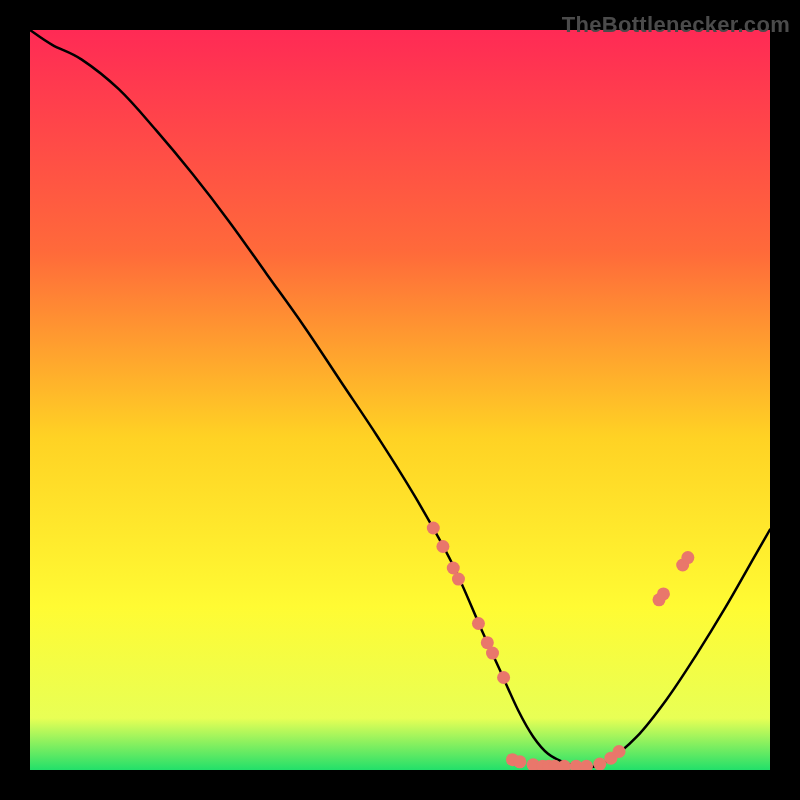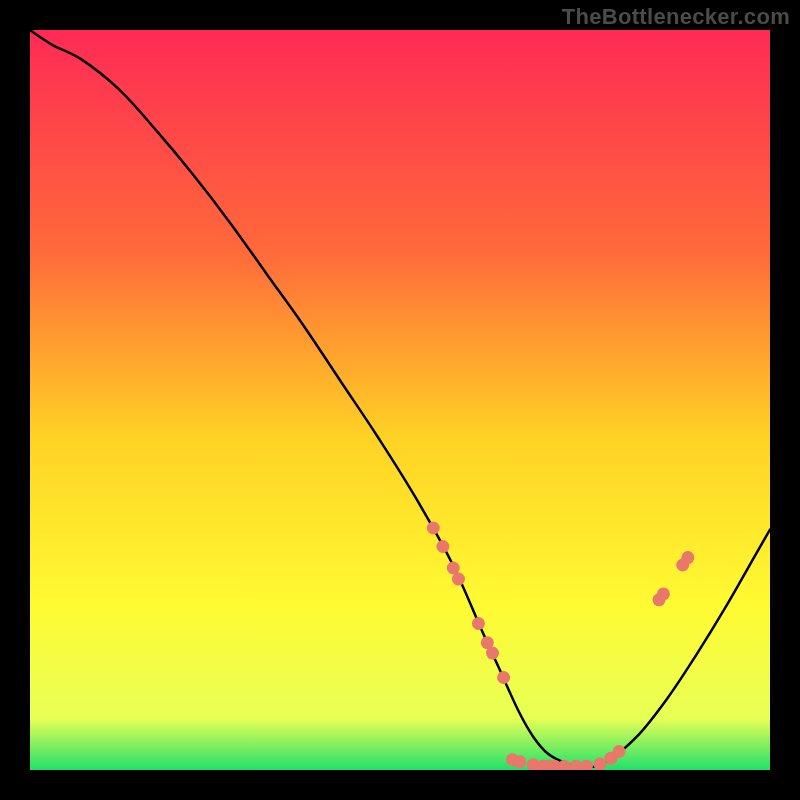--- a/index.html
+++ b/index.html
@@ -10,21 +10,21 @@
     background: #000000;
     overflow: hidden;
   }
   .container {
     position: relative;
     width: 800px;
     height: 800px;
   }
   .watermark {
     position: absolute;
-    top: 4px;
+    top: 12px;
     right: 10px;
     color: #4b4b4b;
     font-family: Arial, Helvetica, sans-serif;
     font-size: 22px;
     font-weight: bold;
     letter-spacing: 0.3px;
     z-index: 10;
   }
   .plot {
     position: absolute;

